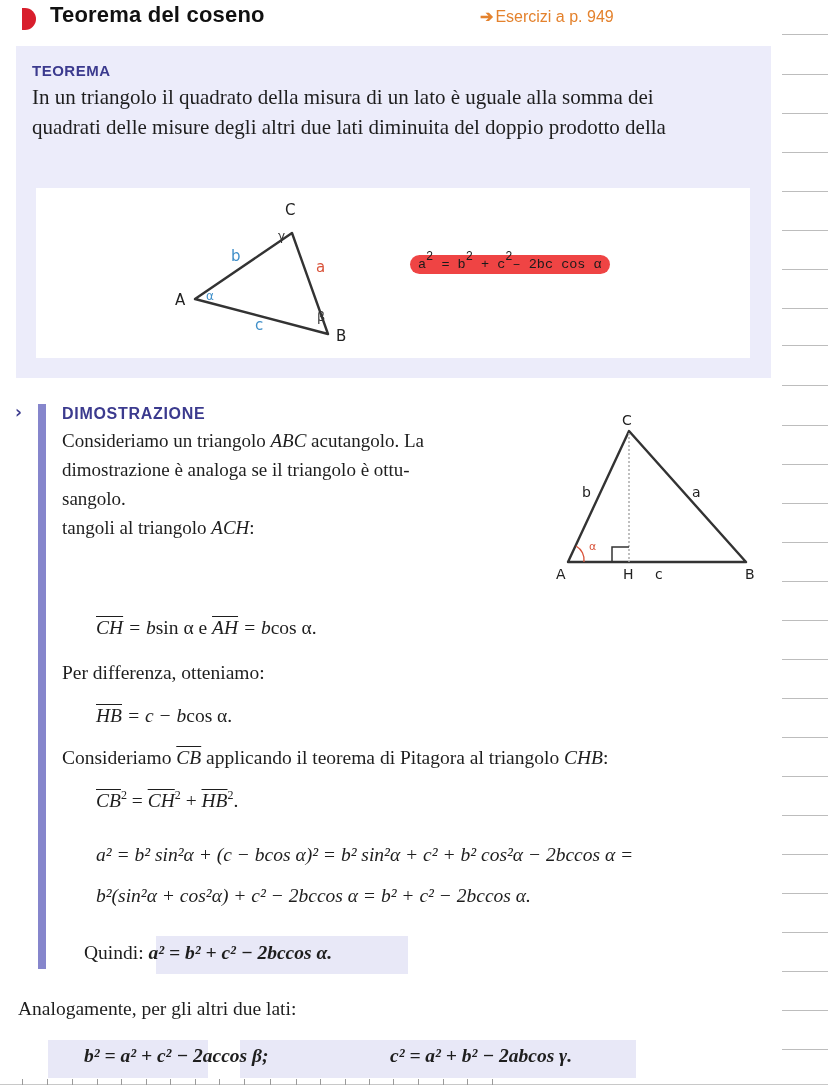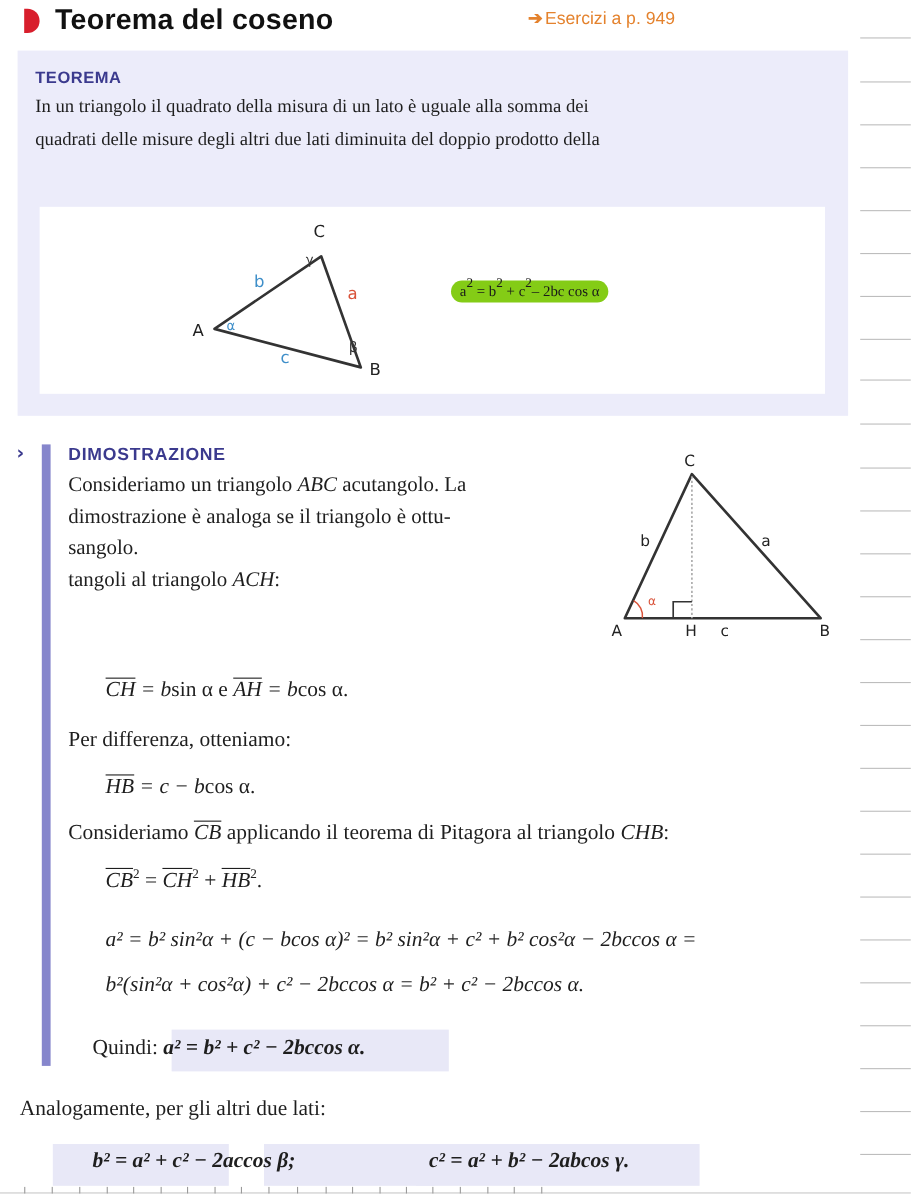--- a/index.html
+++ b/index.html
@@ -1,29 +1,29 @@
 <!DOCTYPE html>
 <html><head>
 <meta charset="utf-8">
 <style>
   html, body { margin:0; padding:0; }
   body { width:828px; height:1089px; background:#ffffff; position:relative; overflow:hidden;
          font-family:"Liberation Serif", serif; color:#1e1e1e; }
   .abs { position:absolute; }
   .title-bar { left:0; top:0; width:828px; height:40px; }
   .title-marker { left:22px; top:8px; width:14px; height:22px; background:#d81e2c; border-radius:0 11px 11px 0; }
-  .title-text { left:50px; top:2px; font-family:"Liberation Sans", sans-serif; font-weight:bold; font-size:26px; color:#111; letter-spacing:0.2px; }
+  .title-text { left:50px; top:2px; font-family:"Liberation Sans", sans-serif; font-weight:bold; font-size:22px; color:#111; letter-spacing:0.2px; }
   .exercise-link { left:480px; top:7px; font-family:"Liberation Sans", sans-serif; font-size:16px; color:#e4822d; text-decoration:none; }
   .exercise-link .arrow { font-weight:bold; margin-right:2px; }
   .margin-line { position:absolute; left:782px; width:46px; height:1px; background:#bdbdbd; }
   .theorem-box { left:16px; top:46px; width:755px; height:332px; background:#ececfa; }
   .theorem-label { left:32px; top:62px; font-family:"Liberation Sans", sans-serif; font-weight:bold; font-size:15px; color:#3b3a8e; letter-spacing:0.5px; }
-  .theorem-text { left:32px; top:82px; width:730px; font-size:17px; line-height:30px; }
+  .theorem-text { left:32px; top:82px; width:730px; font-size:21px; line-height:30px; }
   .figure-panel { left:36px; top:188px; width:714px; height:170px; background:#ffffff; }
-  .formula-highlight { left:410px; top:255px; padding:2px 8px 2px 8px; background:#84cc16; font-family:Liberation Serif, serif; font-size:13.5px; color:#1a1a1a;border-radius:10px; }
+  .formula-highlight { left:410px; top:255px; padding:2px 8px 2px 8px; background:#ef4444; font-family:Liberation Mono, monospace; font-size:13.5px; color:#1a1a1a;border-radius:10px; }
   .proof-bar { left:38px; top:404px; width:8px; height:565px; background:#8686cc; }
   .proof-arrow { left:15px; top:402px; font-family:"DejaVu Sans", sans-serif; font-weight:bold; font-size:17px; color:#3b3a8e; }
   .proof-label { left:62px; top:405px; font-family:"Liberation Sans", sans-serif; font-weight:bold; font-size:16px; color:#3b3a8e; letter-spacing:0.7px; }
   .proof-text { left:62px; top:426px; width:460px; font-size:19px; line-height:29px; }
   .line { font-size:19.5px; white-space:nowrap; }
   .i { font-style:italic; }
   .ov { text-decoration:overline; font-style:italic; }
   sup { font-size:12px; vertical-align:8px; line-height:0; }
   .result-highlight { left:156px; top:936px; height:38px; width:252px; background:#e8e8f7; }
   .sb { font-weight:bold; }

